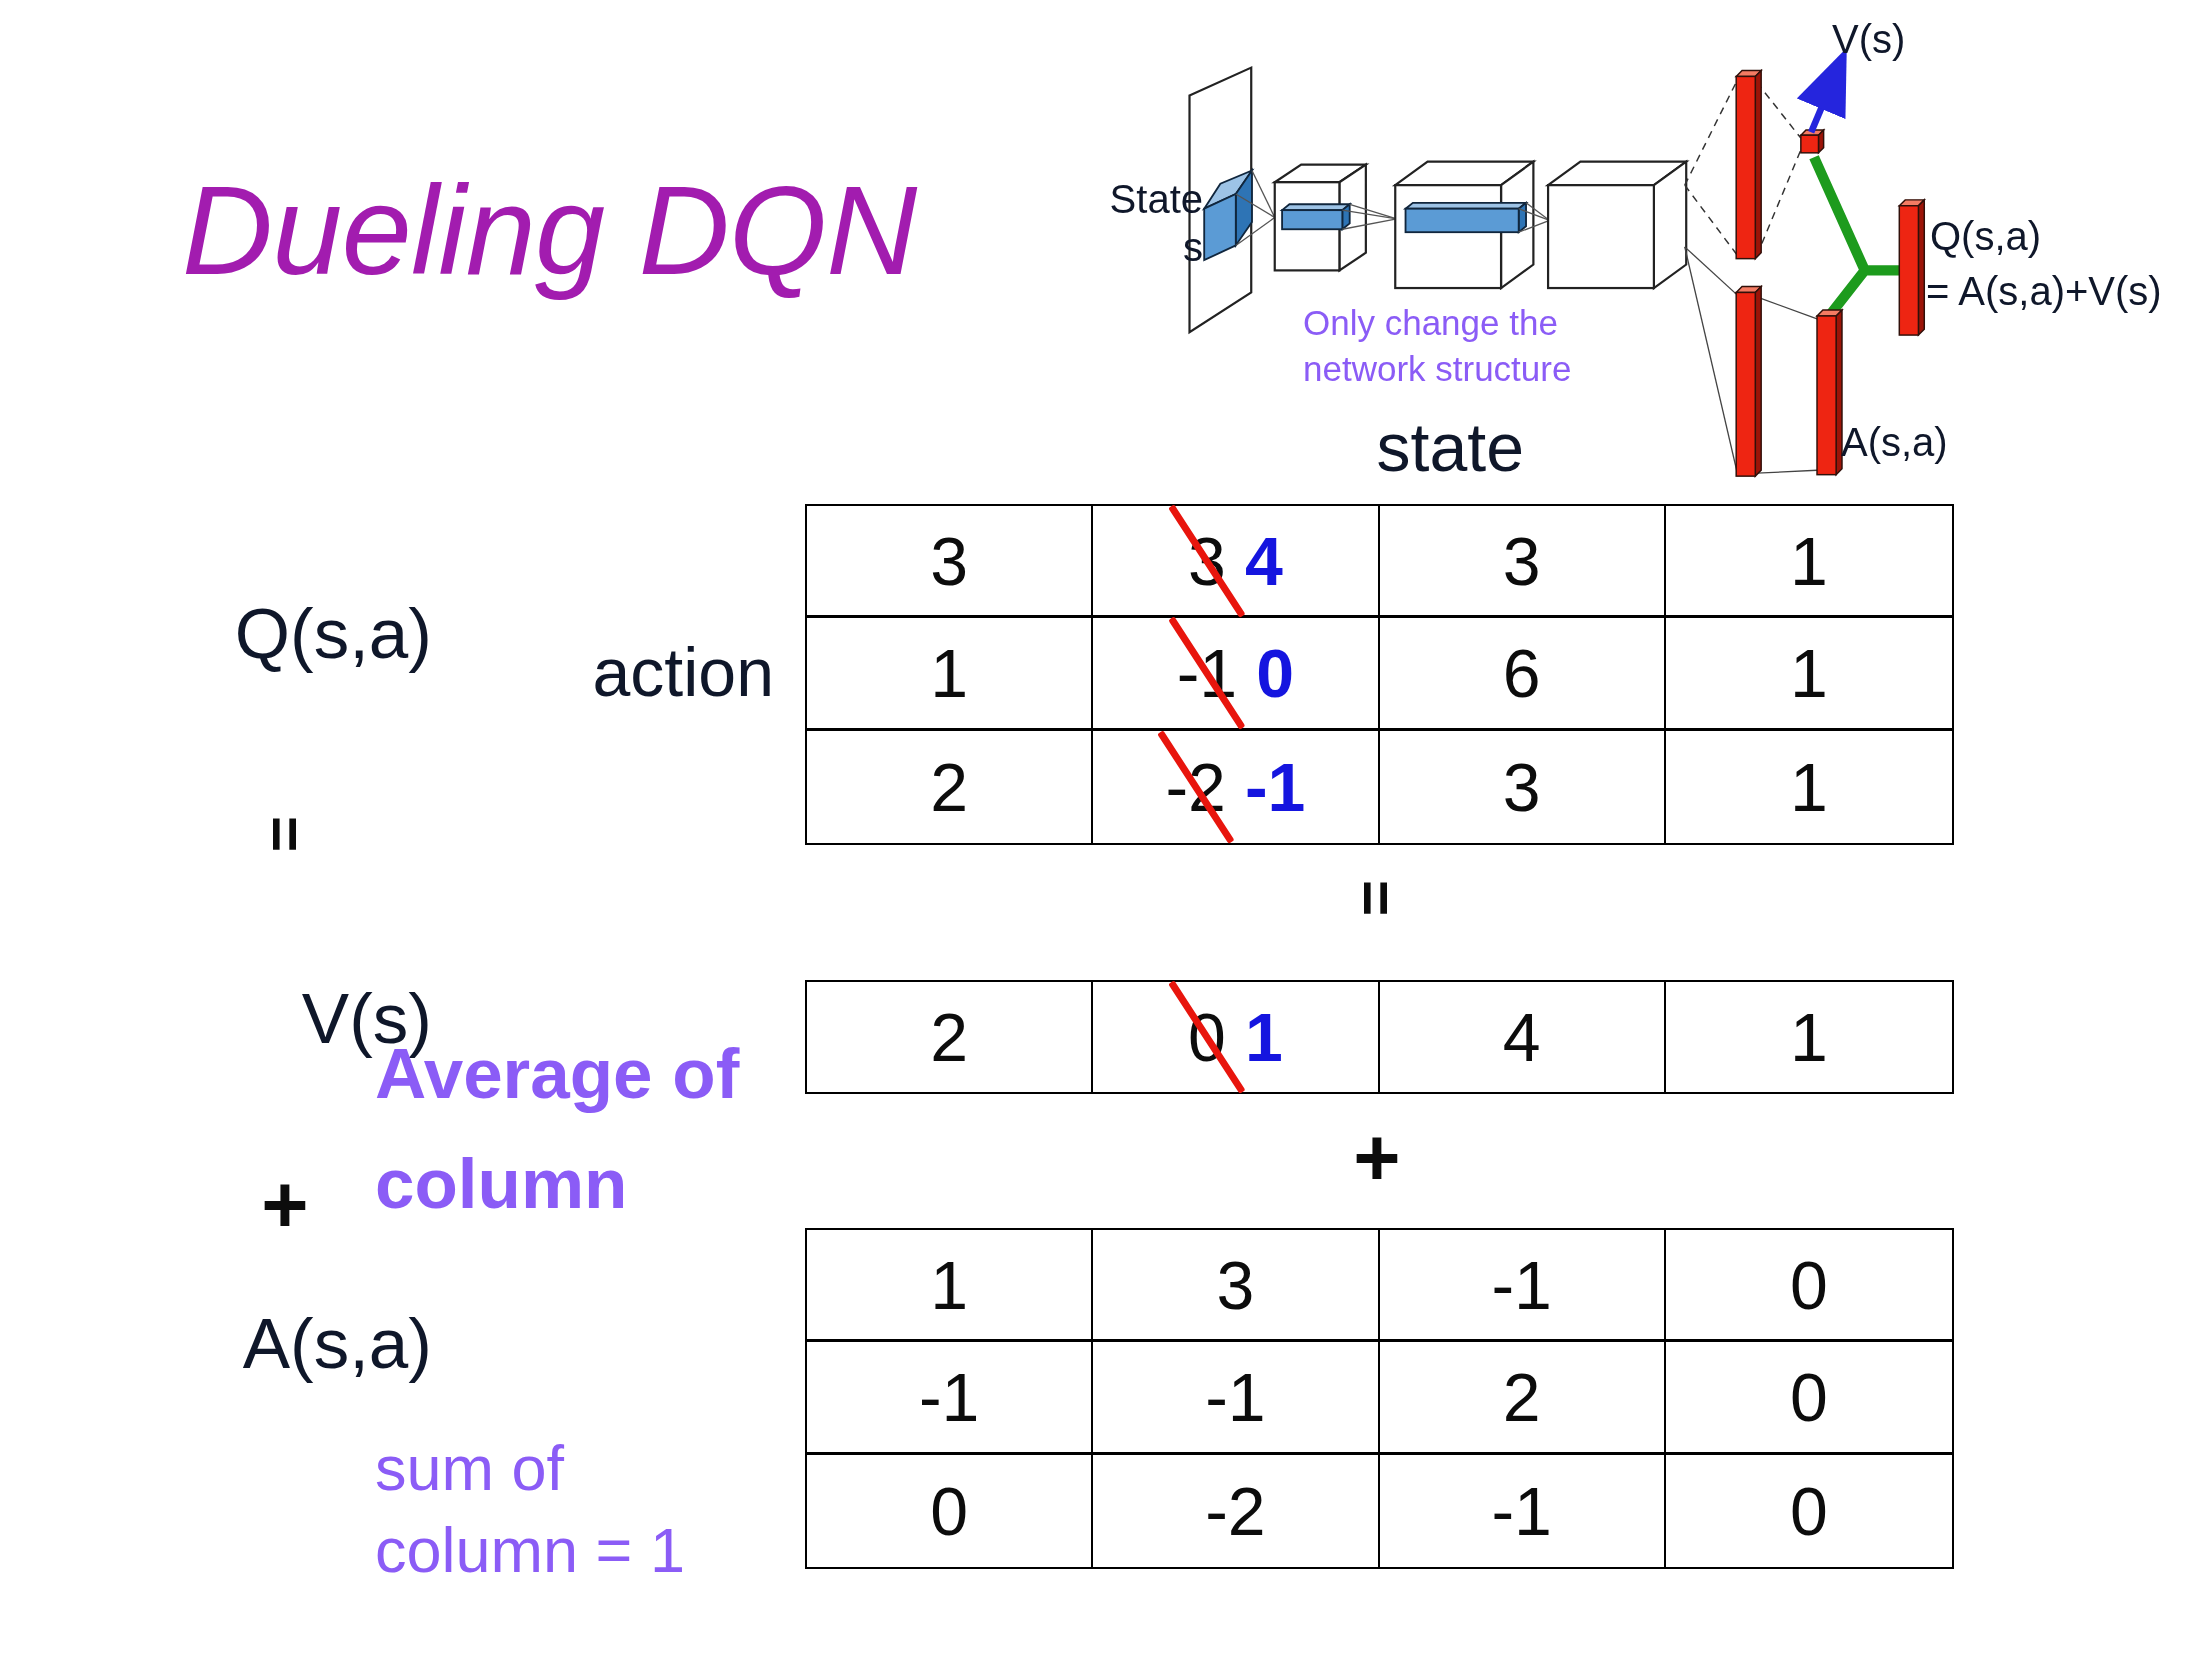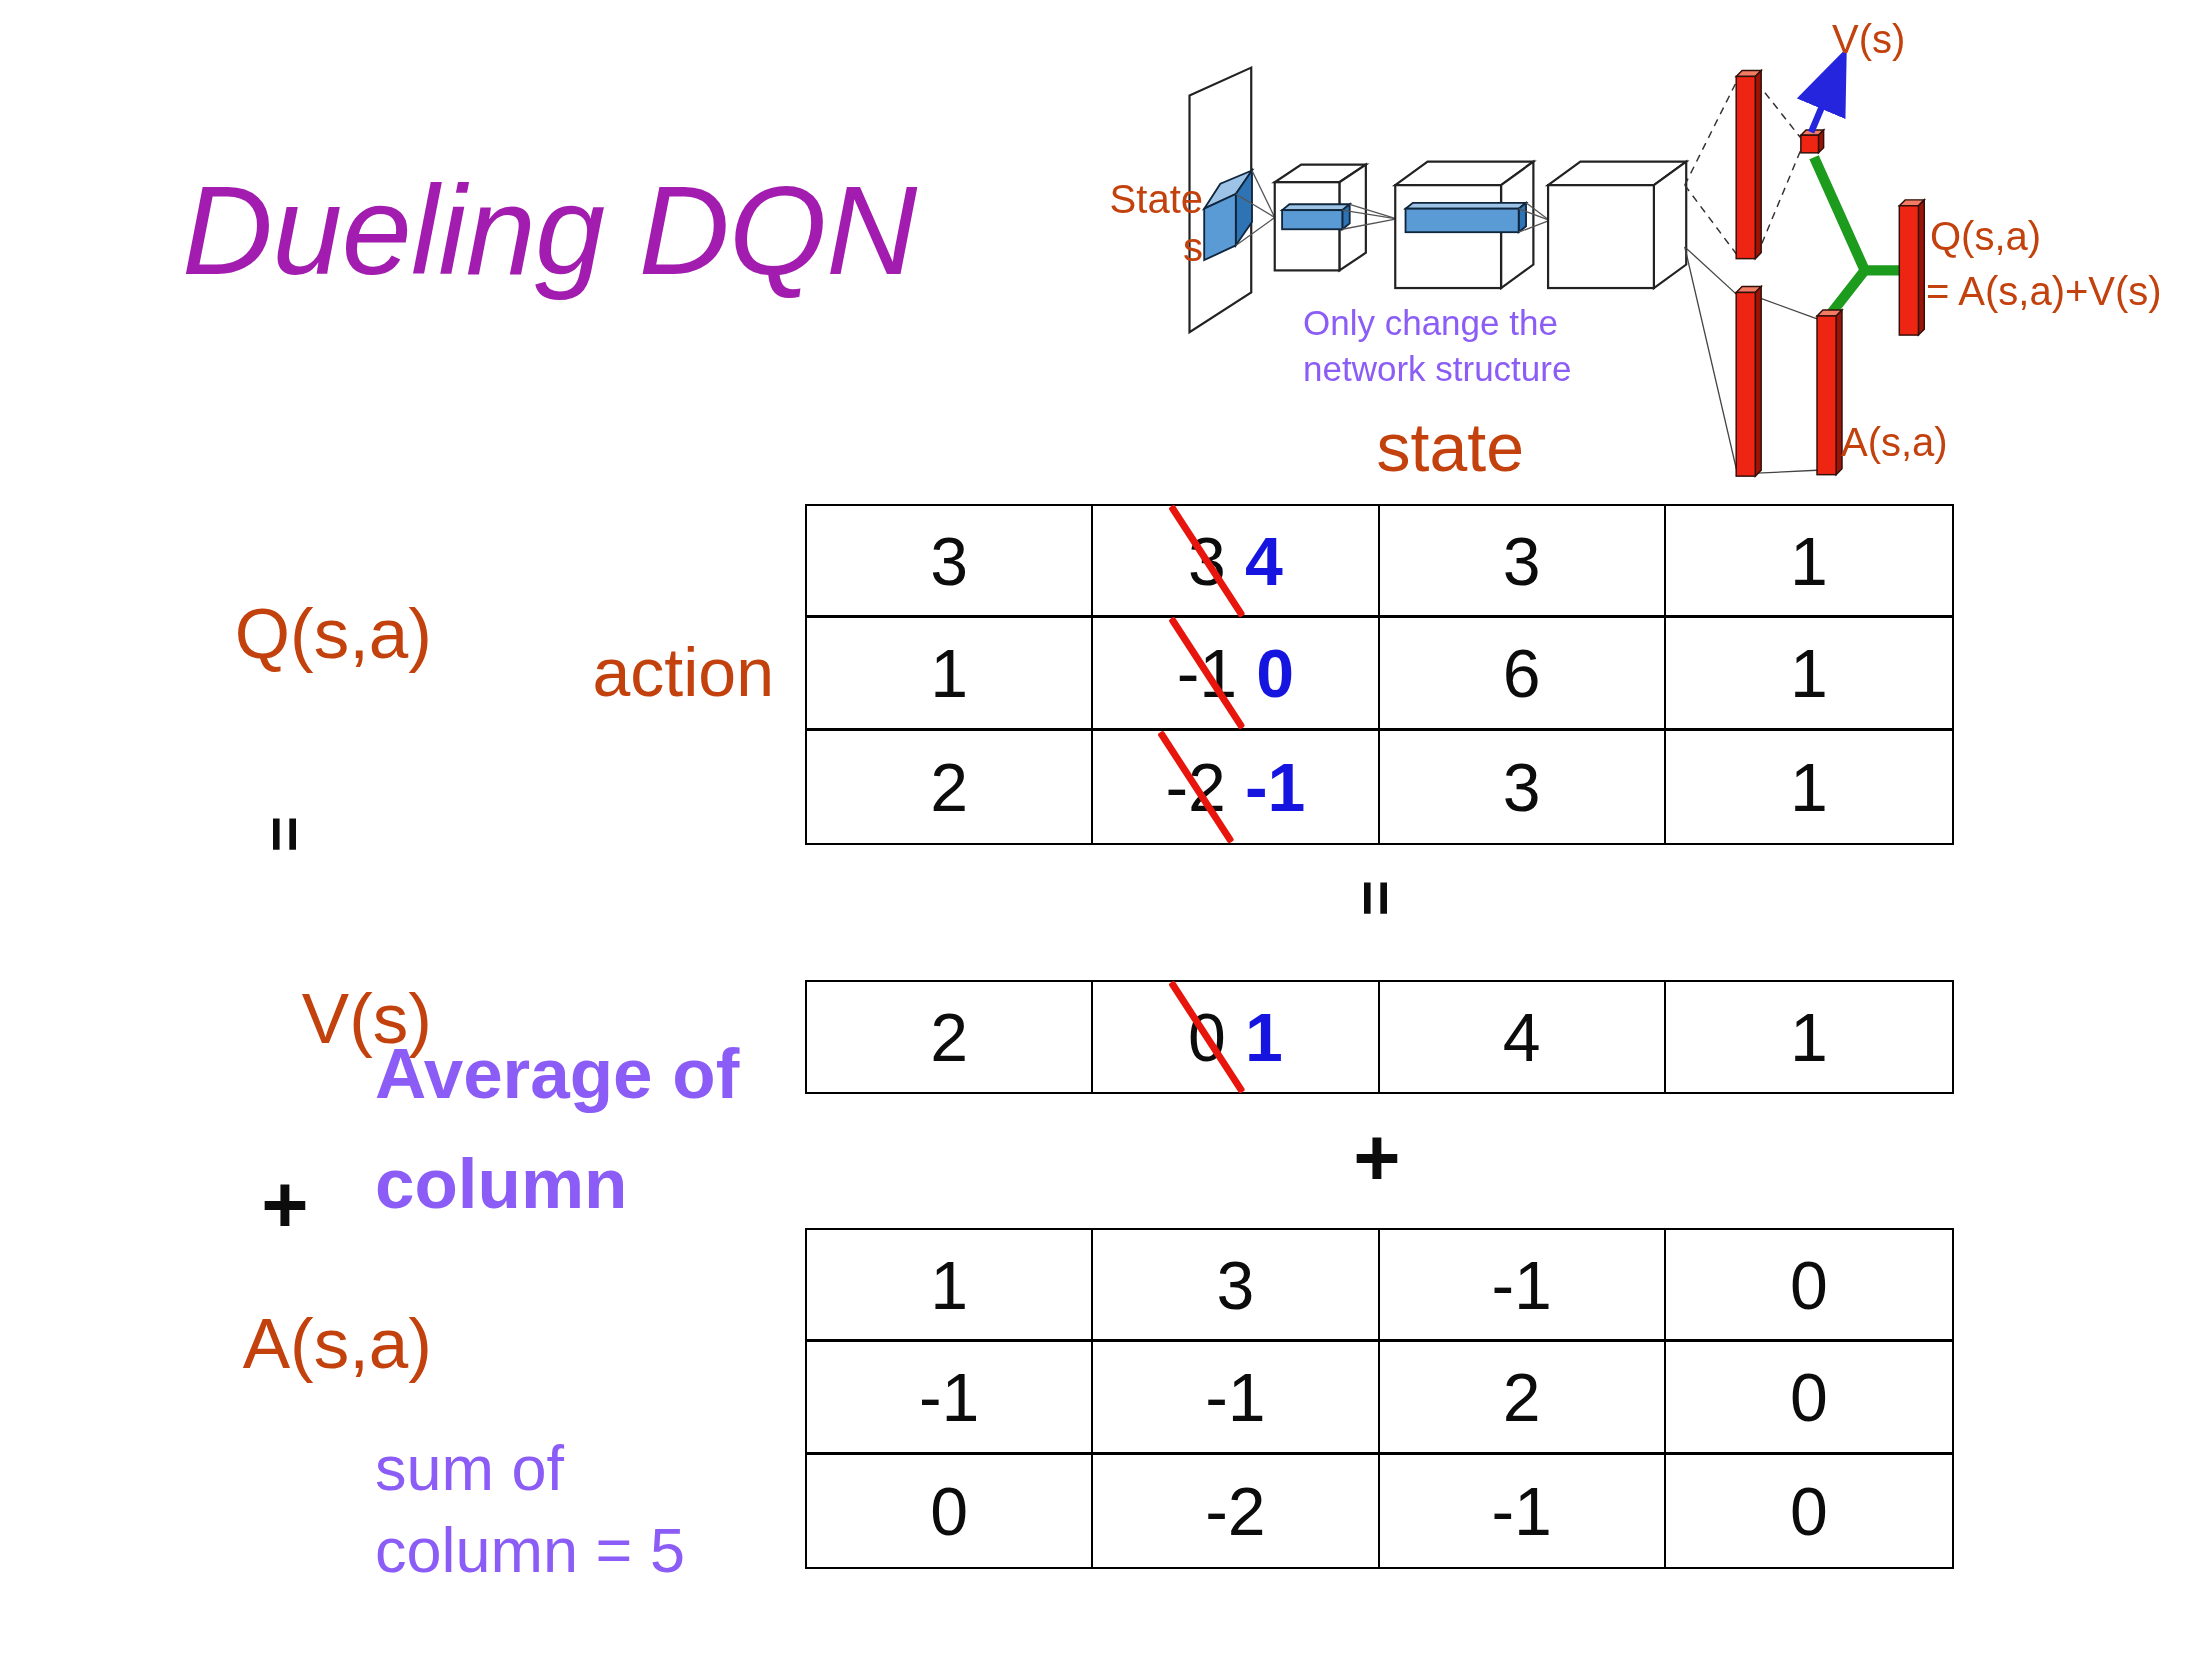--- a/index.html
+++ b/index.html
@@ -1,19 +1,19 @@
 <!DOCTYPE html>
 <html style="font-size:11.8px"><head>
 <meta charset="utf-8">
 <style>
   html,body{margin:0;padding:0;background:#ffffff;}
   #slide{position:relative;width:2205px;height:1654px;background:#ffffff;overflow:hidden;
          font-family:"Liberation Sans",sans-serif;color:#0c0c0c;}
   .abs{position:absolute;}
-  .lbl{line-height:1;white-space:nowrap;color:#c2410c;}
+  .lbl{line-height:1;white-space:nowrap;color:#0f172a;}
   .center{text-align:right;}
   .right{text-align:right;}
   .blue{color:#8b5cf6;}
   .title{font-size:126px;font-weight:400;letter-spacing:-0.7px;color:#a21caf;font-style:italic;}
   .hdr{font-size:68px;}
   .side{font-size:71px;}
   .note{font-size:71px;line-height:1.55;white-space:nowrap;font-weight:bold;}
   .note2{font-size:63px;line-height:1.30;white-space:nowrap;}
   .plus{font-size:81px;font-weight:bold;line-height:1;}
   .rot-eq{display:inline-block;transform:rotate(90deg);font-size:62px;font-weight:bold;line-height:1;}
@@ -170,21 +170,21 @@
 
   <div class="abs lbl side center" style="left:138px;top:1308px;width:294px;">A(s,a)</div>
 
   <div class="abs note blue" style="left:375px;top:1019px;">
     <span>Average of</span><br>
     <span>column</span>
   </div>
 
   <div class="abs note2 blue" style="left:375px;top:1428px;">
     <span>sum of</span><br>
-    <span>column = 5</span>
+    <span>column = 1</span>
   </div>
 
   <div class="abs lbl hdr center" style="left:1230px;top:413px;width:294px;">state</div>
   <div class="abs lbl hdr right" style="left:480px;top:638px;width:294px;">action</div>
 
   <div class="table" style="left:805px;top:504px;width:1145px;height:337px;grid-template-columns:repeat(4,1fr);grid-template-rows:repeat(3,1fr);">
     <div class="tcell">3</div>
     <div class="tcell struck">
       <span class="old"><span>3</span><span class="slash"></span></span>
       <span class="new">4</span>

